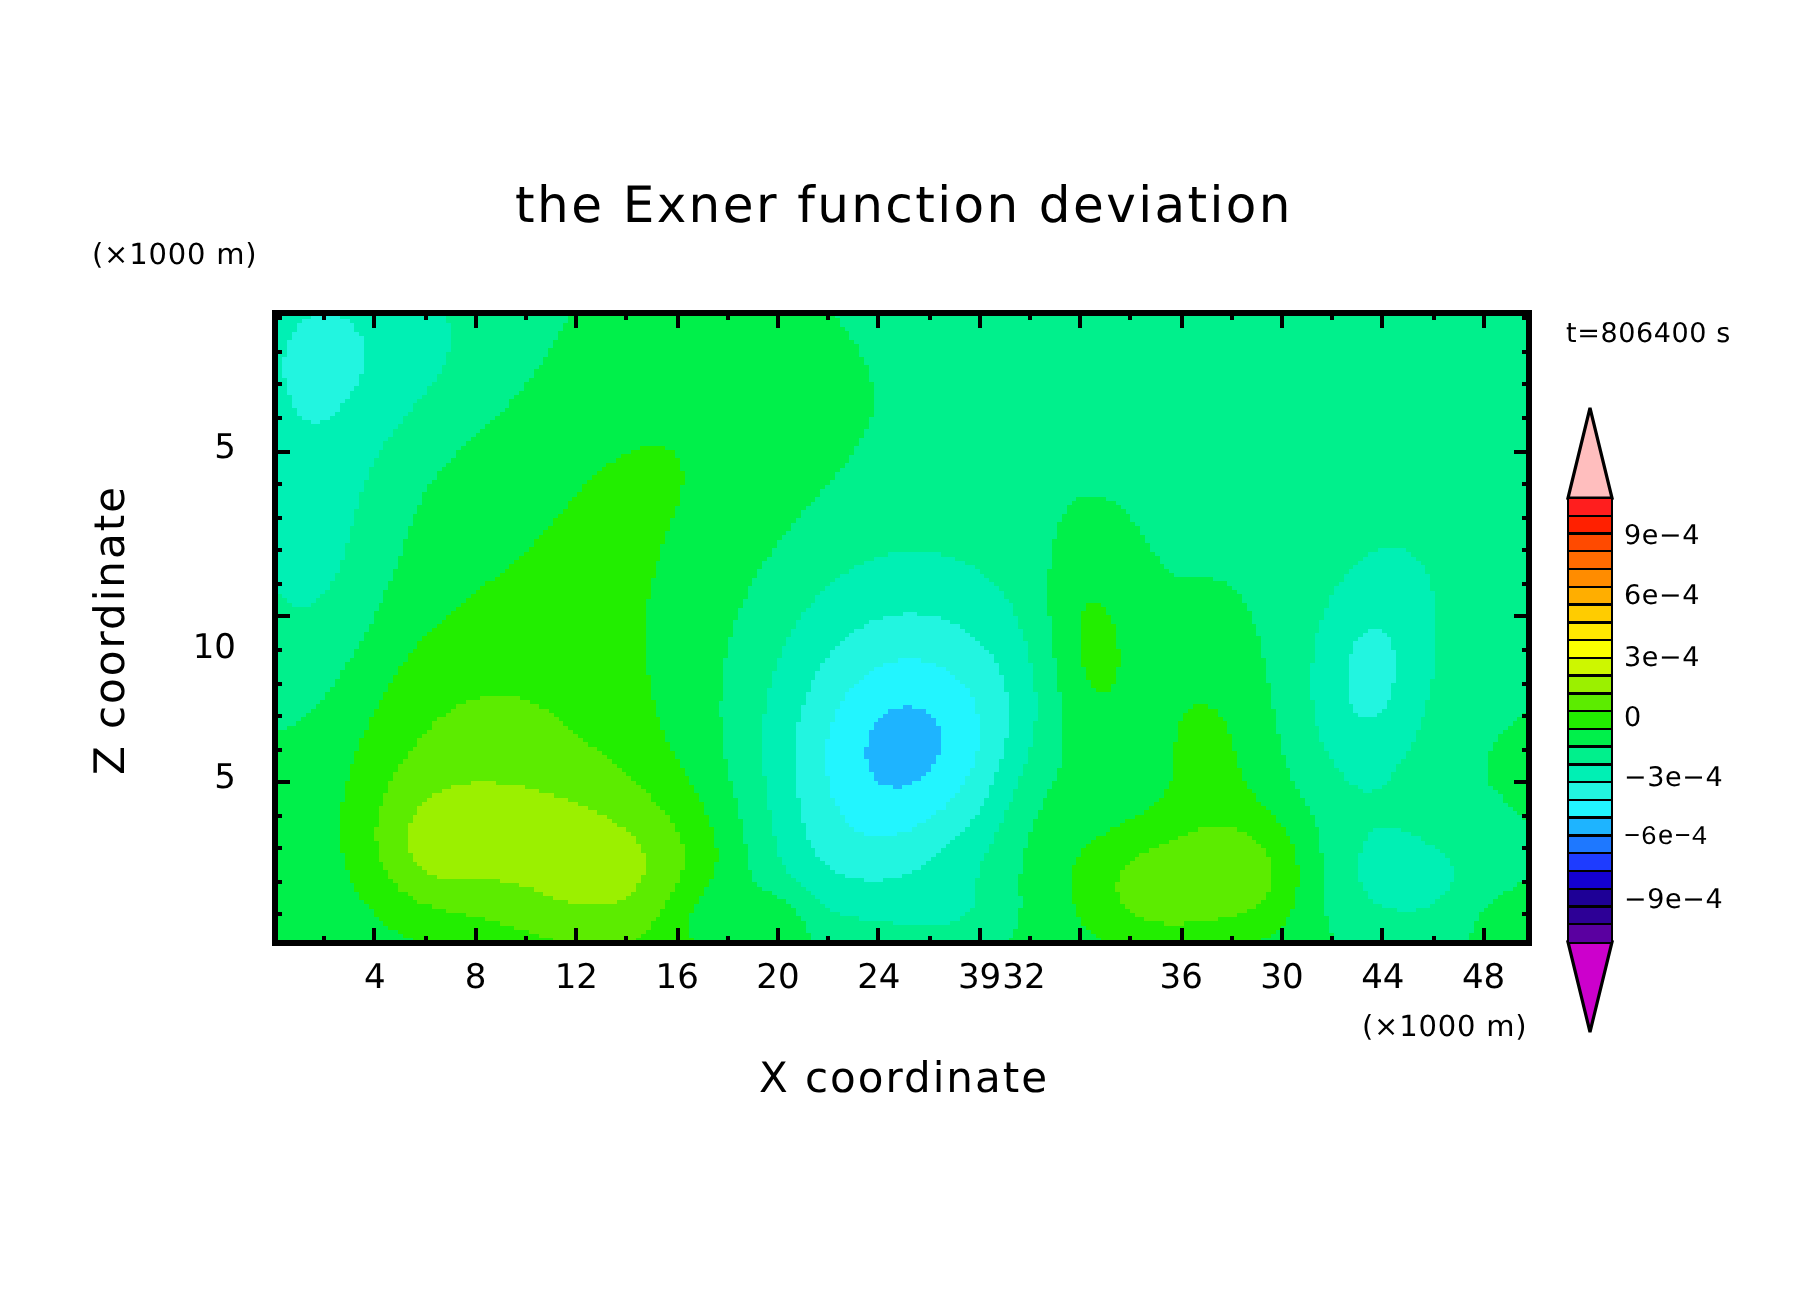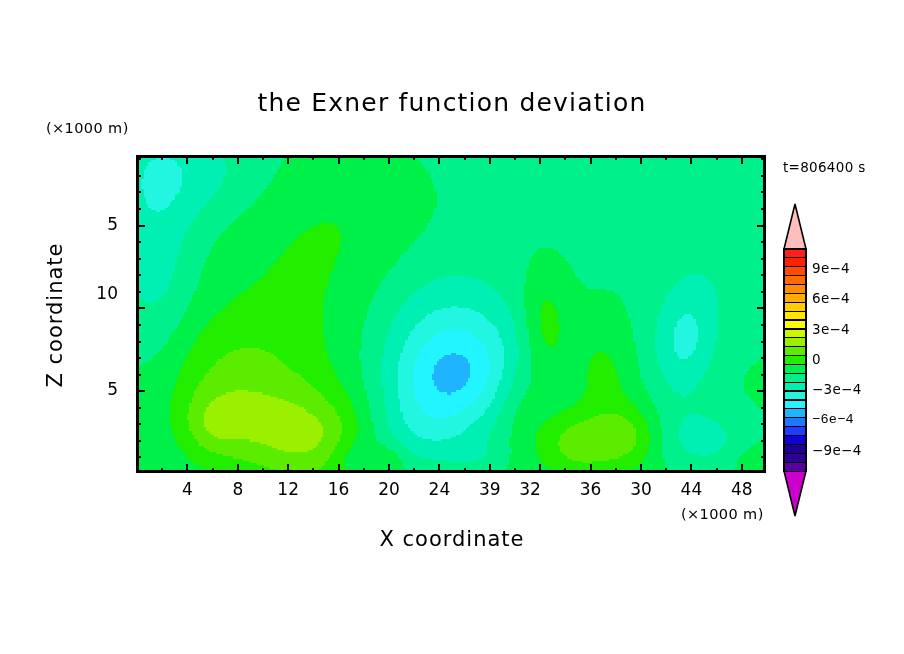--- a/index.html
+++ b/index.html
@@ -163,29 +163,29 @@
       <div class="tick ytick" style="left: 761px; top: 158.312px; width: 5px; height: 2px;"></div>
     </div>
   <div id="xlabels">
       <div class="txt xlab" style="left: 167.4px;">4</div>
       <div class="txt xlab" style="left: 217.8px;">8</div>
       <div class="txt xlab" style="left: 268.2px;">12</div>
       <div class="txt xlab" style="left: 318.6px;">16</div>
       <div class="txt xlab" style="left: 369px;">20</div>
       <div class="txt xlab" style="left: 419.4px;">24</div>
       <div class="txt xlab" style="left: 469.8px;">39</div>
-      <div class="txt xlab" style="left: 510px; text-align: center;">32</div>
+      <div class="txt xlab" style="left: 492px; text-align: center;">32</div>
       <div class="txt xlab" style="left: 570.6px;">36</div>
       <div class="txt xlab" style="left: 621px;">30</div>
       <div class="txt xlab" style="left: 671.4px; text-align: center;">44</div>
       <div class="txt xlab" style="left: 721.8px;">48</div>
     </div>
   <div id="ylabels">
       <div class="txt ylab" style="top: 379.188px;">5</div>
-      <div class="txt ylab" style="top: 283px;">10</div>
+      <div class="txt ylab" style="top: 314px;">10</div>
       <div class="txt ylab" style="top: 213.562px;">5</div>
     </div>
 
   <div id="cbar">
     <svg viewBox="0 0 26 314" preserveAspectRatio="none" style="display:block;width:26px;height:314px;" id="cbarsvg">
         <polygon points="13,1 24,46 2,46" fill="#FFBEBE" stroke="#000" stroke-width="1.6"></polygon>
         <polygon points="13,313 24,268 2,268" fill="#CC00CC" stroke="#000" stroke-width="1.6"></polygon>
         <rect x="2" y="46" width="22" height="9.280000000000001" fill="#FF1E1E" stroke="#000" stroke-width="1.2" shape-rendering="crispEdges"></rect>
         <rect x="2" y="54.88" width="22" height="9.280000000000001" fill="#FF2000" stroke="#000" stroke-width="1.2" shape-rendering="crispEdges"></rect>
         <rect x="2" y="63.760000000000005" width="22" height="9.280000000000001" fill="#FF4A00" stroke="#000" stroke-width="1.2" shape-rendering="crispEdges"></rect>

